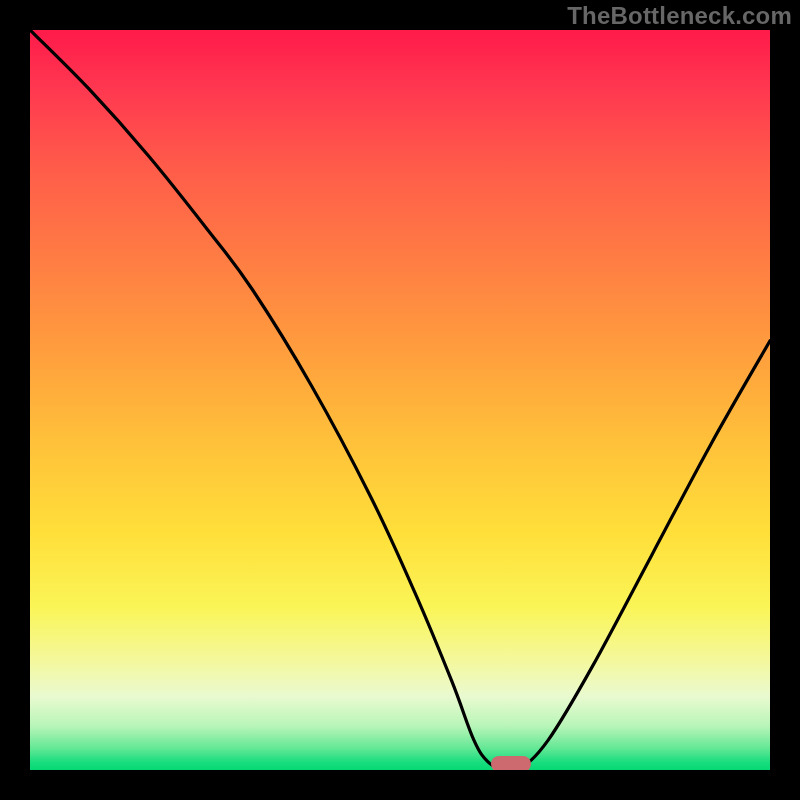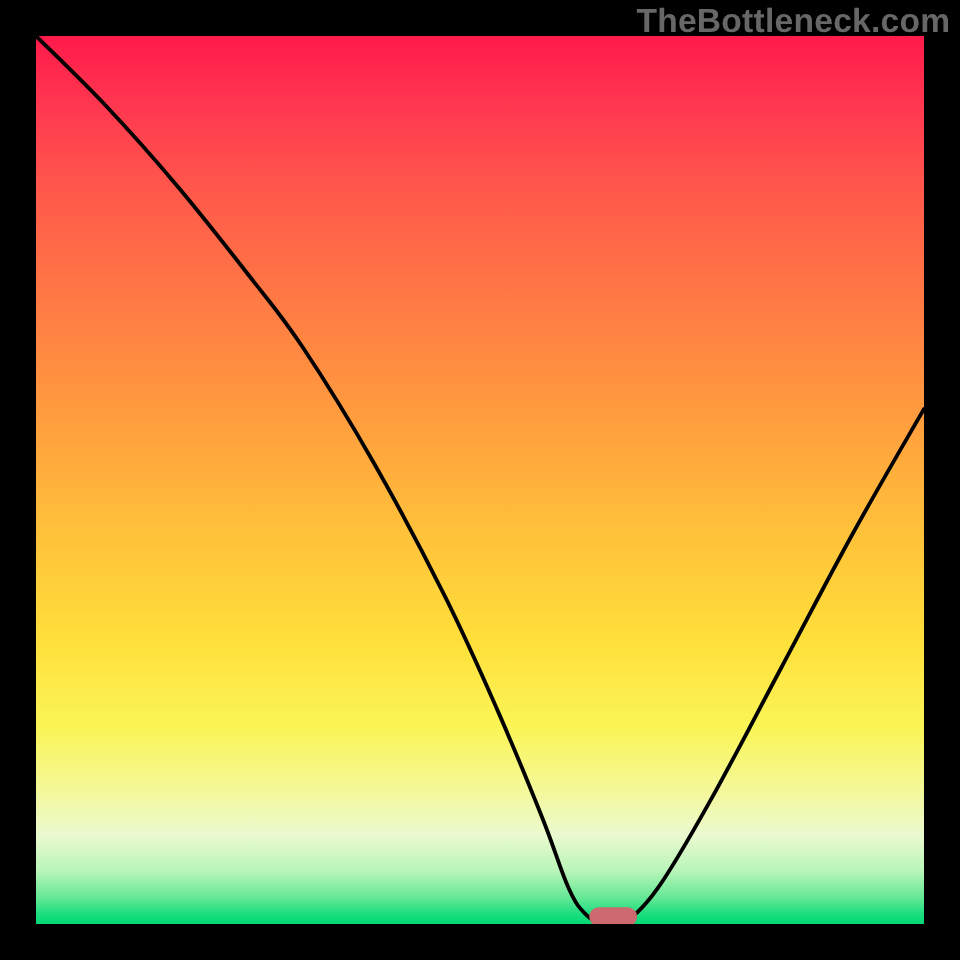--- a/index.html
+++ b/index.html
@@ -15,21 +15,21 @@
     position: relative;
     width: 800px;
     height: 800px;
     background: #000;
   }
   .watermark {
     position: absolute;
     top: 2px;
     right: 8px;
     color: #676767;
-    font-size: 28px;
+    font-size: 24px;
     font-weight: 600;
     letter-spacing: 0.2px;
     z-index: 5;
   }
   .plot-area {
     position: absolute;
     left: 30px;
     top: 30px;
     width: 740px;
     height: 740px;

